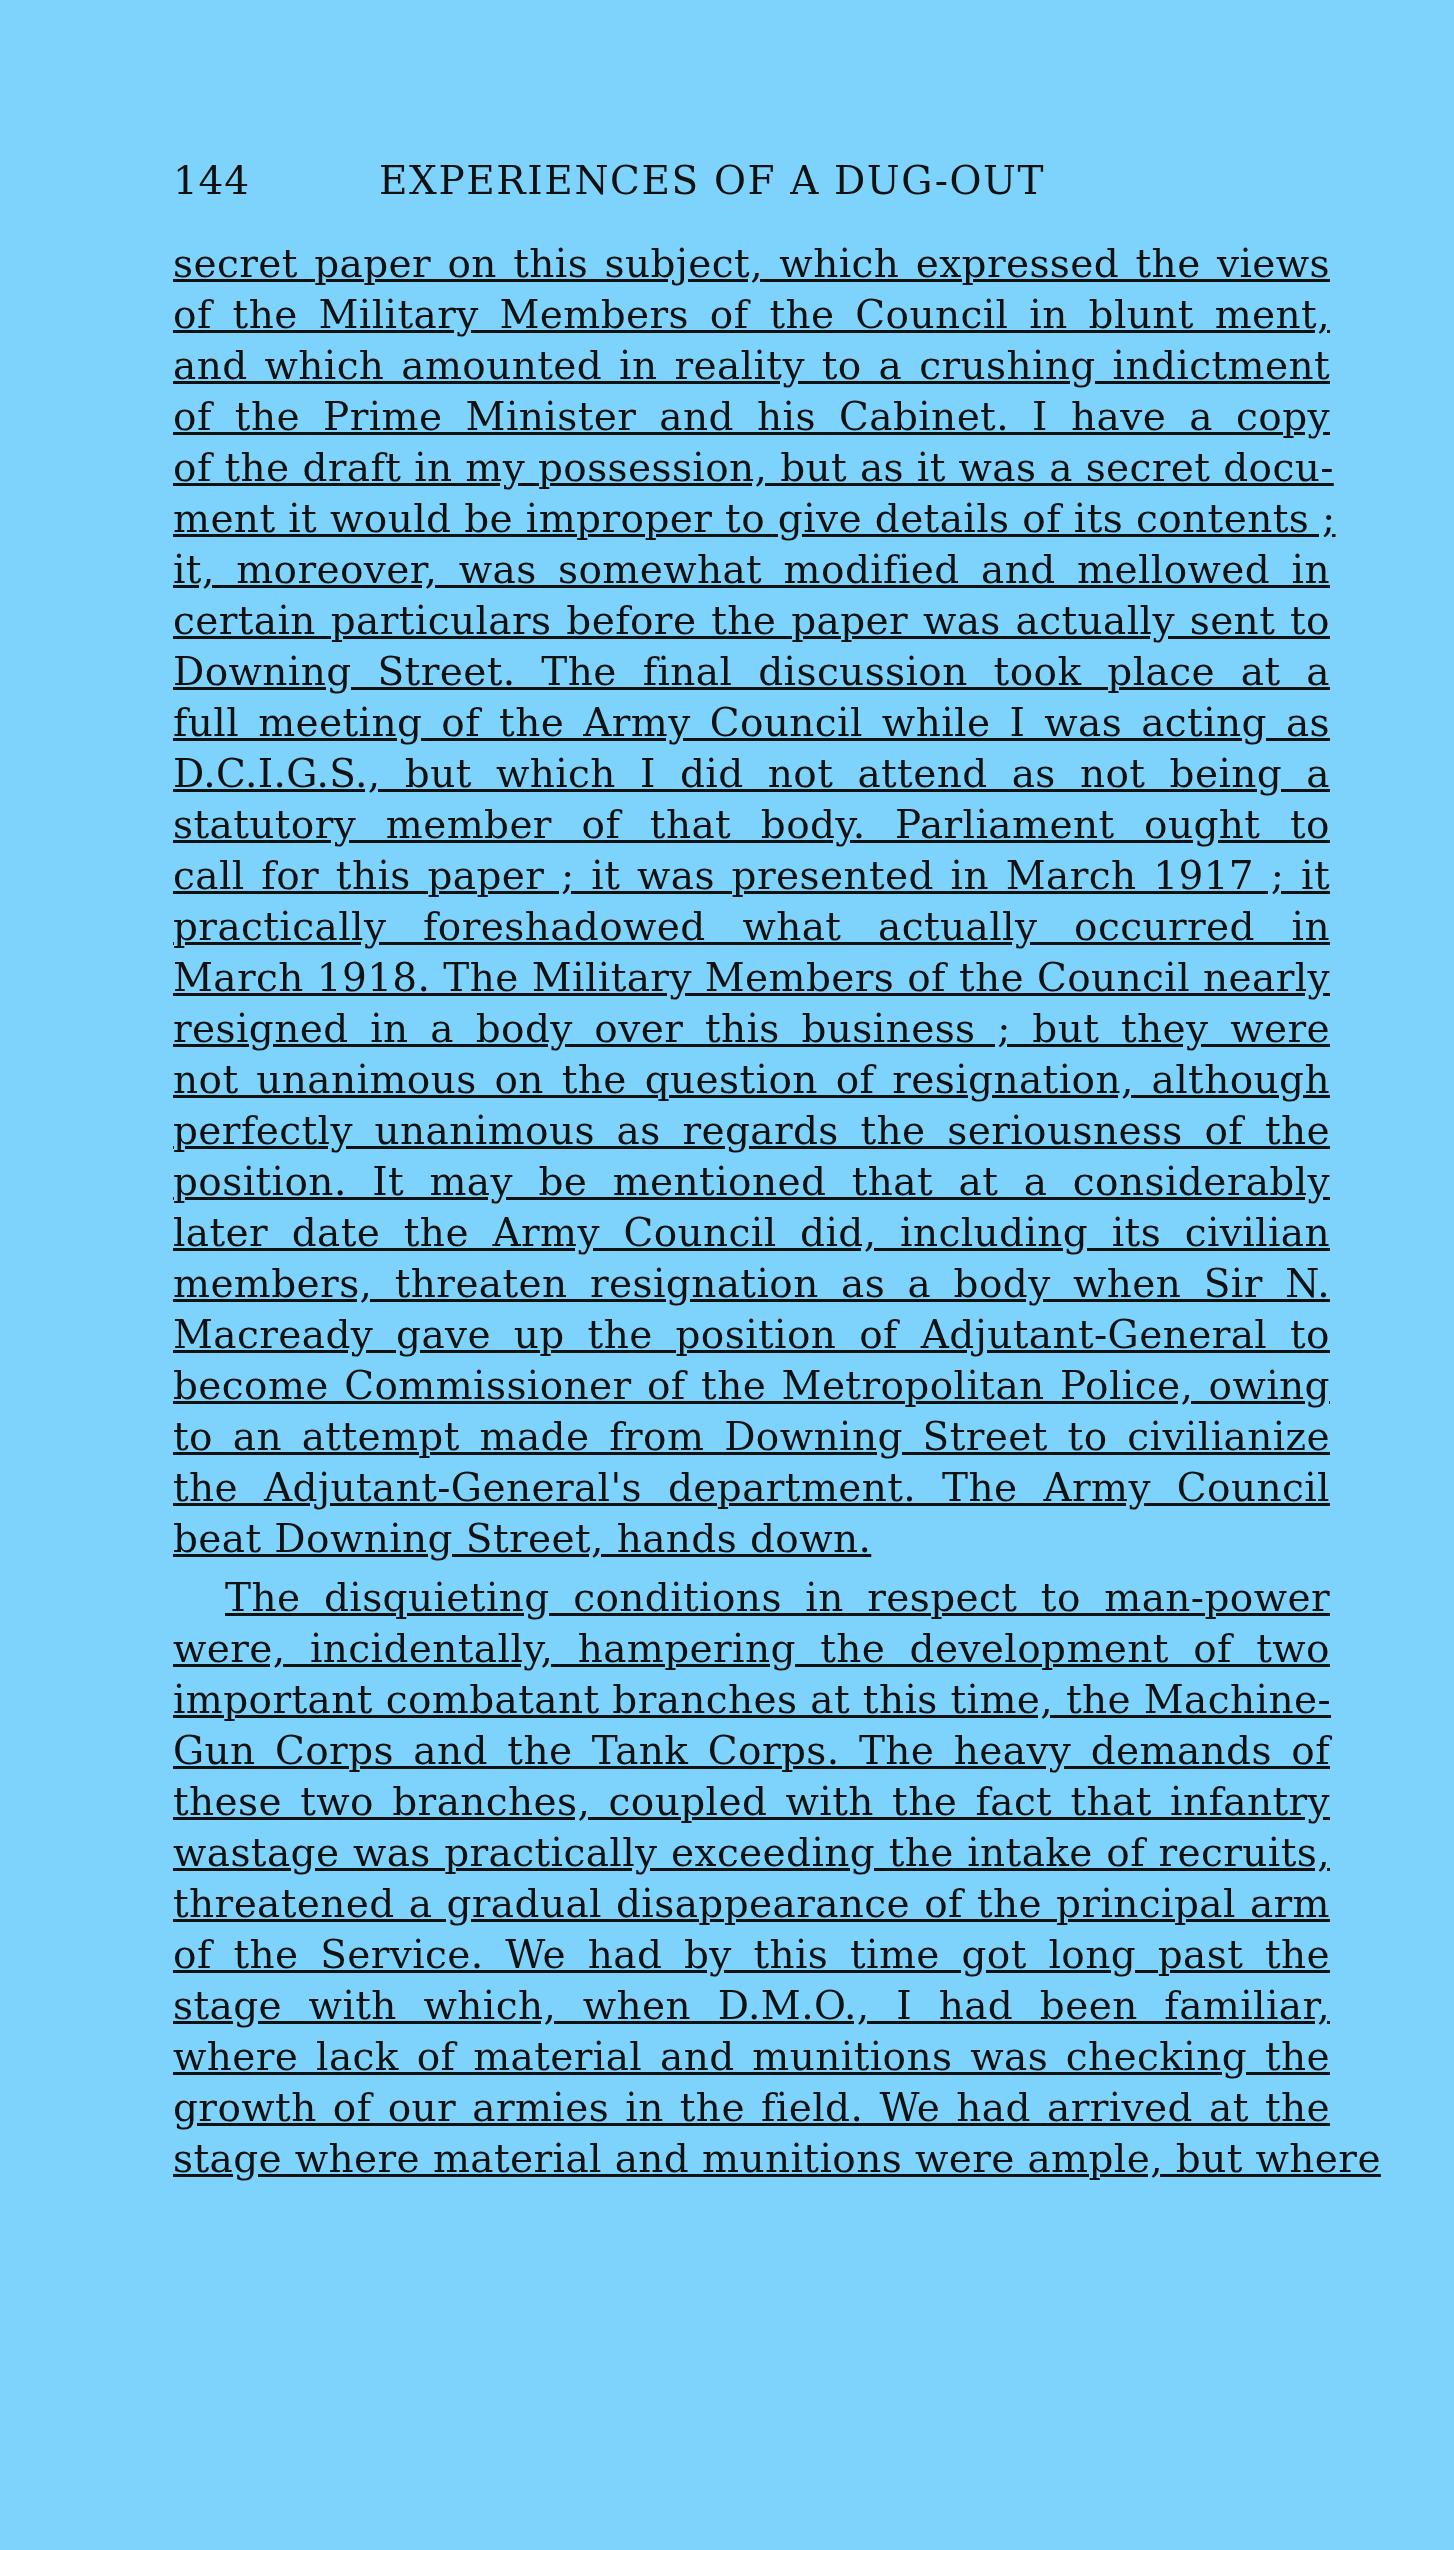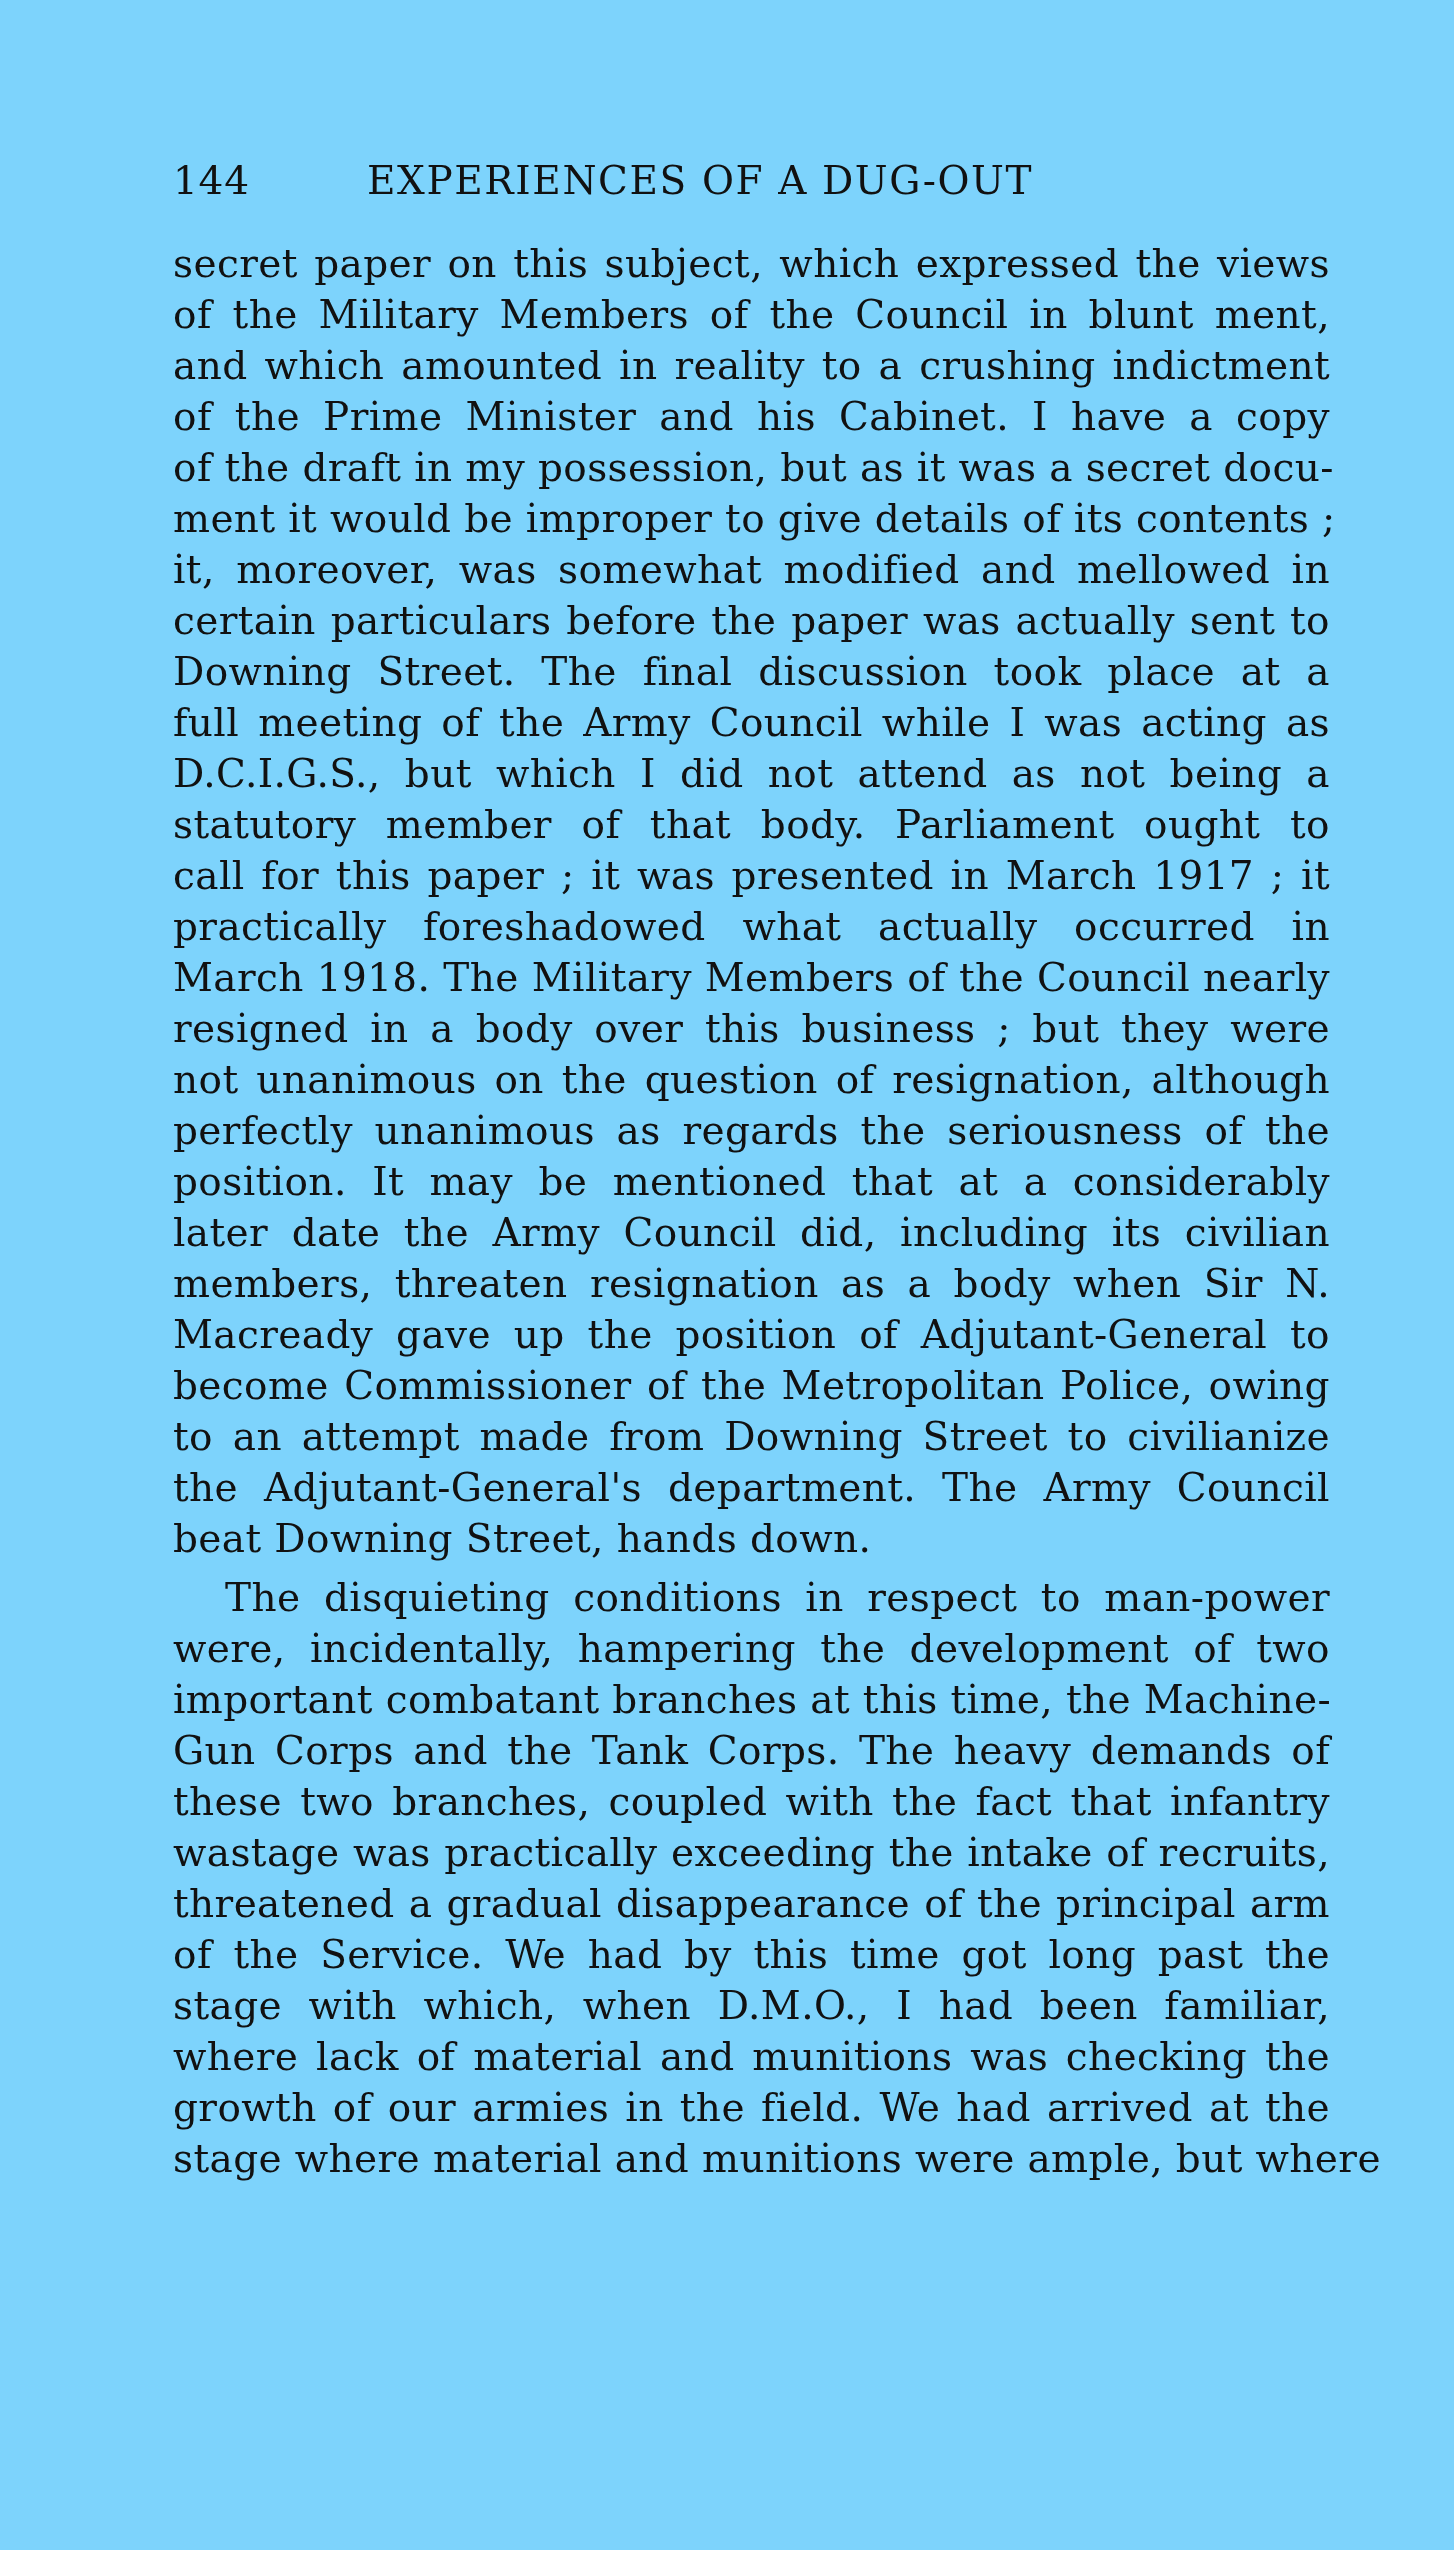--- a/index.html
+++ b/index.html
@@ -8,29 +8,30 @@
     position: absolute; left: 0; top: 0; width: 1454px; height: 2550px; background: #7dd3fc;
     font-family: "DejaVu Serif", "Liberation Serif", serif; color: #111111;
   }
   .running-head {
     position: absolute; left: 173px; top: 158px; width: 1159px; height: 56px;
   }
   .folio {
     position: absolute; left: 0; top: 0; font-size: 39px; letter-spacing: 0.8px;
   }
   .head-title {
-    position: absolute; left: 194px; top: 0; font-size: 39px; letter-spacing: 1.6px;
+    position: absolute; left: 206px; top: 0; font-size: 39px; letter-spacing: 1.6px;
   }
   .body-text {
     position: absolute; left: 173px; top: 238px; width: 1157px;
   }
   .line {
     display: block; height: 51px; line-height: 51px; font-size: 39px;
     white-space: nowrap; text-align: justify; text-align-last: justify;
     letter-spacing: 0.4px;
+    text-decoration: underline;
   }
   .line.last { text-align-last: left; }
   .line.indent { padding-left: 52px; margin-top: 8px; }
 </style>
 </head>
 <body>
 
 <div class="page">
   <div class="running-head">
     <span class="folio">144</span>

